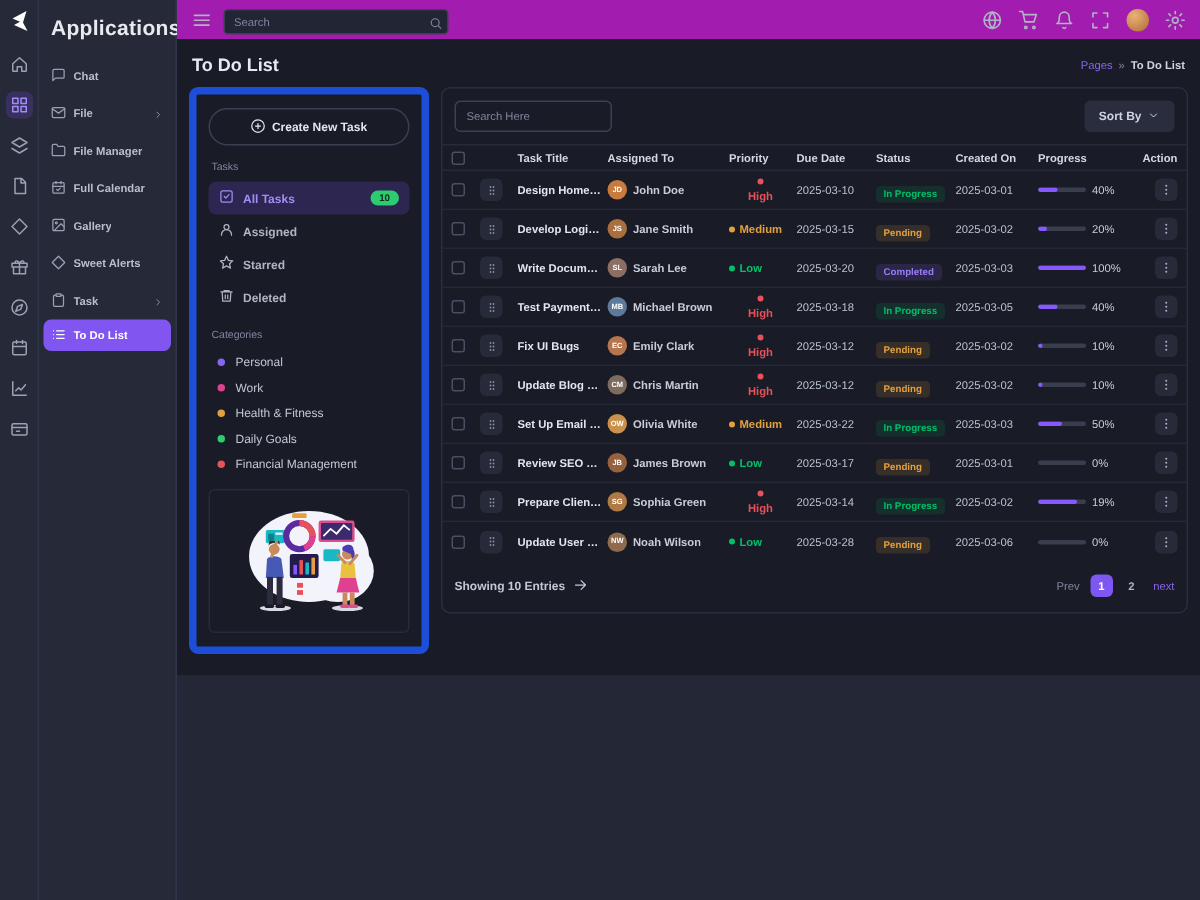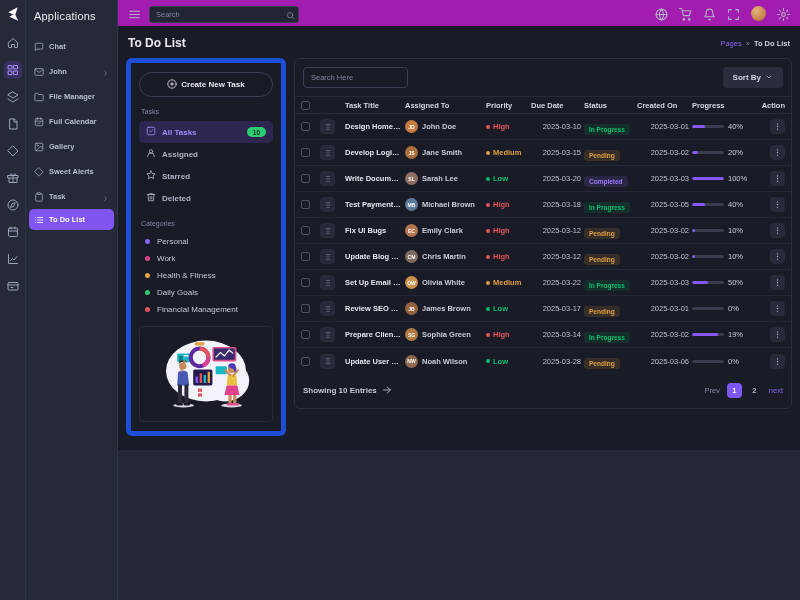--- a/index.html
+++ b/index.html
@@ -9,21 +9,21 @@
 
   
   .rail { width:26px; background:#262a38; border-right:1px solid #30344a; display:flex; flex-direction:column; align-items:center; padding-top:6px; flex-shrink:0; }
   .rail .logo { width:16px; height:16px; margin-bottom:12px; }
   .rail-item { width:18px; height:18px; display:flex; align-items:center; justify-content:center; margin-bottom:9px; border-radius:5px; color:#9aa0b5; cursor:pointer; }
   .rail-item svg { width:12px; height:12px; }
   .rail-item.active { background:#38305e; color:#a48cf5; }
 
   
   .sidebar { width:92px; background:#262a38; border-right:1px solid #30344a; flex-shrink:0; }
-  .sidebar-title { font-size:11px; font-weight:normal; color:#e8eaf0; padding:10px 8px 12px 8px; letter-spacing:.2px; }
+  .sidebar-title { font-size:14px; font-weight:bold; color:#e8eaf0; padding:10px 8px 12px 8px; letter-spacing:.2px; }
   .side-item { display:flex; align-items:center; gap:5px; height:25px; padding:0 5px; margin:0 3px; border-radius:5px; color:#b9bfce; cursor:pointer; }
   .side-item svg { width:10px; height:10px; color:#9aa0b5; flex-shrink:0; }
   .side-item .lbl { font-size:7.5px; font-weight:bold; white-space:nowrap; overflow:hidden; }
   .side-item .chev { margin-left:auto; color:#8087a0; }
   .side-item .chev svg { width:7px; height:7px; }
   .side-item.active { background:#8155f0; color:#fff; height:21px; }
   .side-item.active svg, .side-item.active .chev { color:#fff; }
 
   
   .main { flex:1; display:flex; flex-direction:column; min-width:0; }
@@ -79,24 +79,24 @@
   .trow:last-child { border-bottom:none; }
   .cb { width:9px; height:9px; border:1px solid #4a4f63; border-radius:2px; cursor:pointer; display:inline-block; }
   .handle { width:15px; height:15px; border-radius:4px; background:#272a39; color:#8a8fa3; display:flex; align-items:center; justify-content:center; cursor:grab; }
   .handle svg { width:8px; height:8px; }
   .t-title { font-size:7.5px; font-weight:bold; color:#e4e6ef; white-space:nowrap; overflow:hidden; text-overflow:ellipsis; }
   .t-assignee { display:flex; align-items:center; gap:4px; min-width:0; }
   .avatar { width:13px; height:13px; border-radius:50%; flex-shrink:0; display:flex; align-items:center; justify-content:center; font-size:5px; font-weight:bold; color:#fff; }
   .t-name { font-size:7.5px; color:#c8cdd9; font-weight:bold; white-space:nowrap; overflow:hidden; }
   .t-priority { display:flex; align-items:center; gap:3px; font-size:7.5px; font-weight:bold; }
   .p-dot { width:4px; height:4px; border-radius:50%; }
-  .pri-high { color:#e7515a; } .pri-high .p-dot { background:#e7515a; }
+  .pri-high { color:#e7515a;flex-direction:column; } .pri-high .p-dot { background:#e7515a; }
   .pri-medium { color:#e2a03f; } .pri-medium .p-dot { background:#e2a03f; }
   .pri-low { color:#00c06b; } .pri-low .p-dot { background:#00c06b; }
-  .t-date { font-size:7.5px; color:#b9c0cf; white-space:nowrap;text-align:right; }
+  .t-date { font-size:7.5px; color:#b9c0cf; white-space:nowrap; }
   .badge { display:inline-block; font-size:6.5px; font-weight:bold; padding:2px 5px; border-radius:3px; white-space:nowrap; }
   .st-inprogress { color:#00c06b; background:rgba(0,171,85,.14); }
   .st-pending { color:#e2a03f; background:rgba(226,160,63,.14); }
   .st-completed { color:#9a7cf7; background:rgba(136,100,241,.16); }
   .t-progress { display:flex; align-items:center; gap:4px; }
   .track { width:32px; height:3px; border-radius:2px; background:#3a3d4d; overflow:hidden; }
   .fill { height:100%; border-radius:2px; background:#8758ff; }
   .pct { font-size:7.5px; color:#c8cdd9; }
   .action-btn { width:15px; height:15px; border-radius:4px; background:#272a39; color:#aeb4c4; display:flex; align-items:center; justify-content:center; cursor:pointer; margin-left:auto; }
   .action-btn svg { width:9px; height:9px; }
@@ -186,21 +186,21 @@
               <path d="M21 15a2 2 0 0 1-2 2H7l-4 4V5a2 2 0 0 1 2-2h14a2 2 0 0 1 2 2z"></path>
             </svg></span>
      <span class="lbl">Chat</span>
 
    </div>
         <div class="side-item">
      <span><svg viewBox="0 0 24 24" fill="none" stroke="currentColor" stroke-width="2" stroke-linecap="round" stroke-linejoin="round">
               <rect x="2" y="4" width="20" height="16" rx="2"></rect>
               <path d="M22 6l-10 7L2 6"></path>
             </svg></span>
-     <span class="lbl">John</span>
+     <span class="lbl">File</span>
      <span class="chev"><svg viewBox="0 0 24 24" fill="none" stroke="currentColor" stroke-width="2" stroke-linecap="round" stroke-linejoin="round">
               <path d="M9 18l6-6-6-6"></path>
             </svg></span>
    </div>
         <div class="side-item">
      <span><svg viewBox="0 0 24 24" fill="none" stroke="currentColor" stroke-width="2" stroke-linecap="round" stroke-linejoin="round">
               <path d="M22 19a2 2 0 0 1-2 2H4a2 2 0 0 1-2-2V5a2 2 0 0 1 2-2h5l2 3h9a2 2 0 0 1 2 2z"></path>
             </svg></span>
      <span class="lbl">File Manager</span>
 

